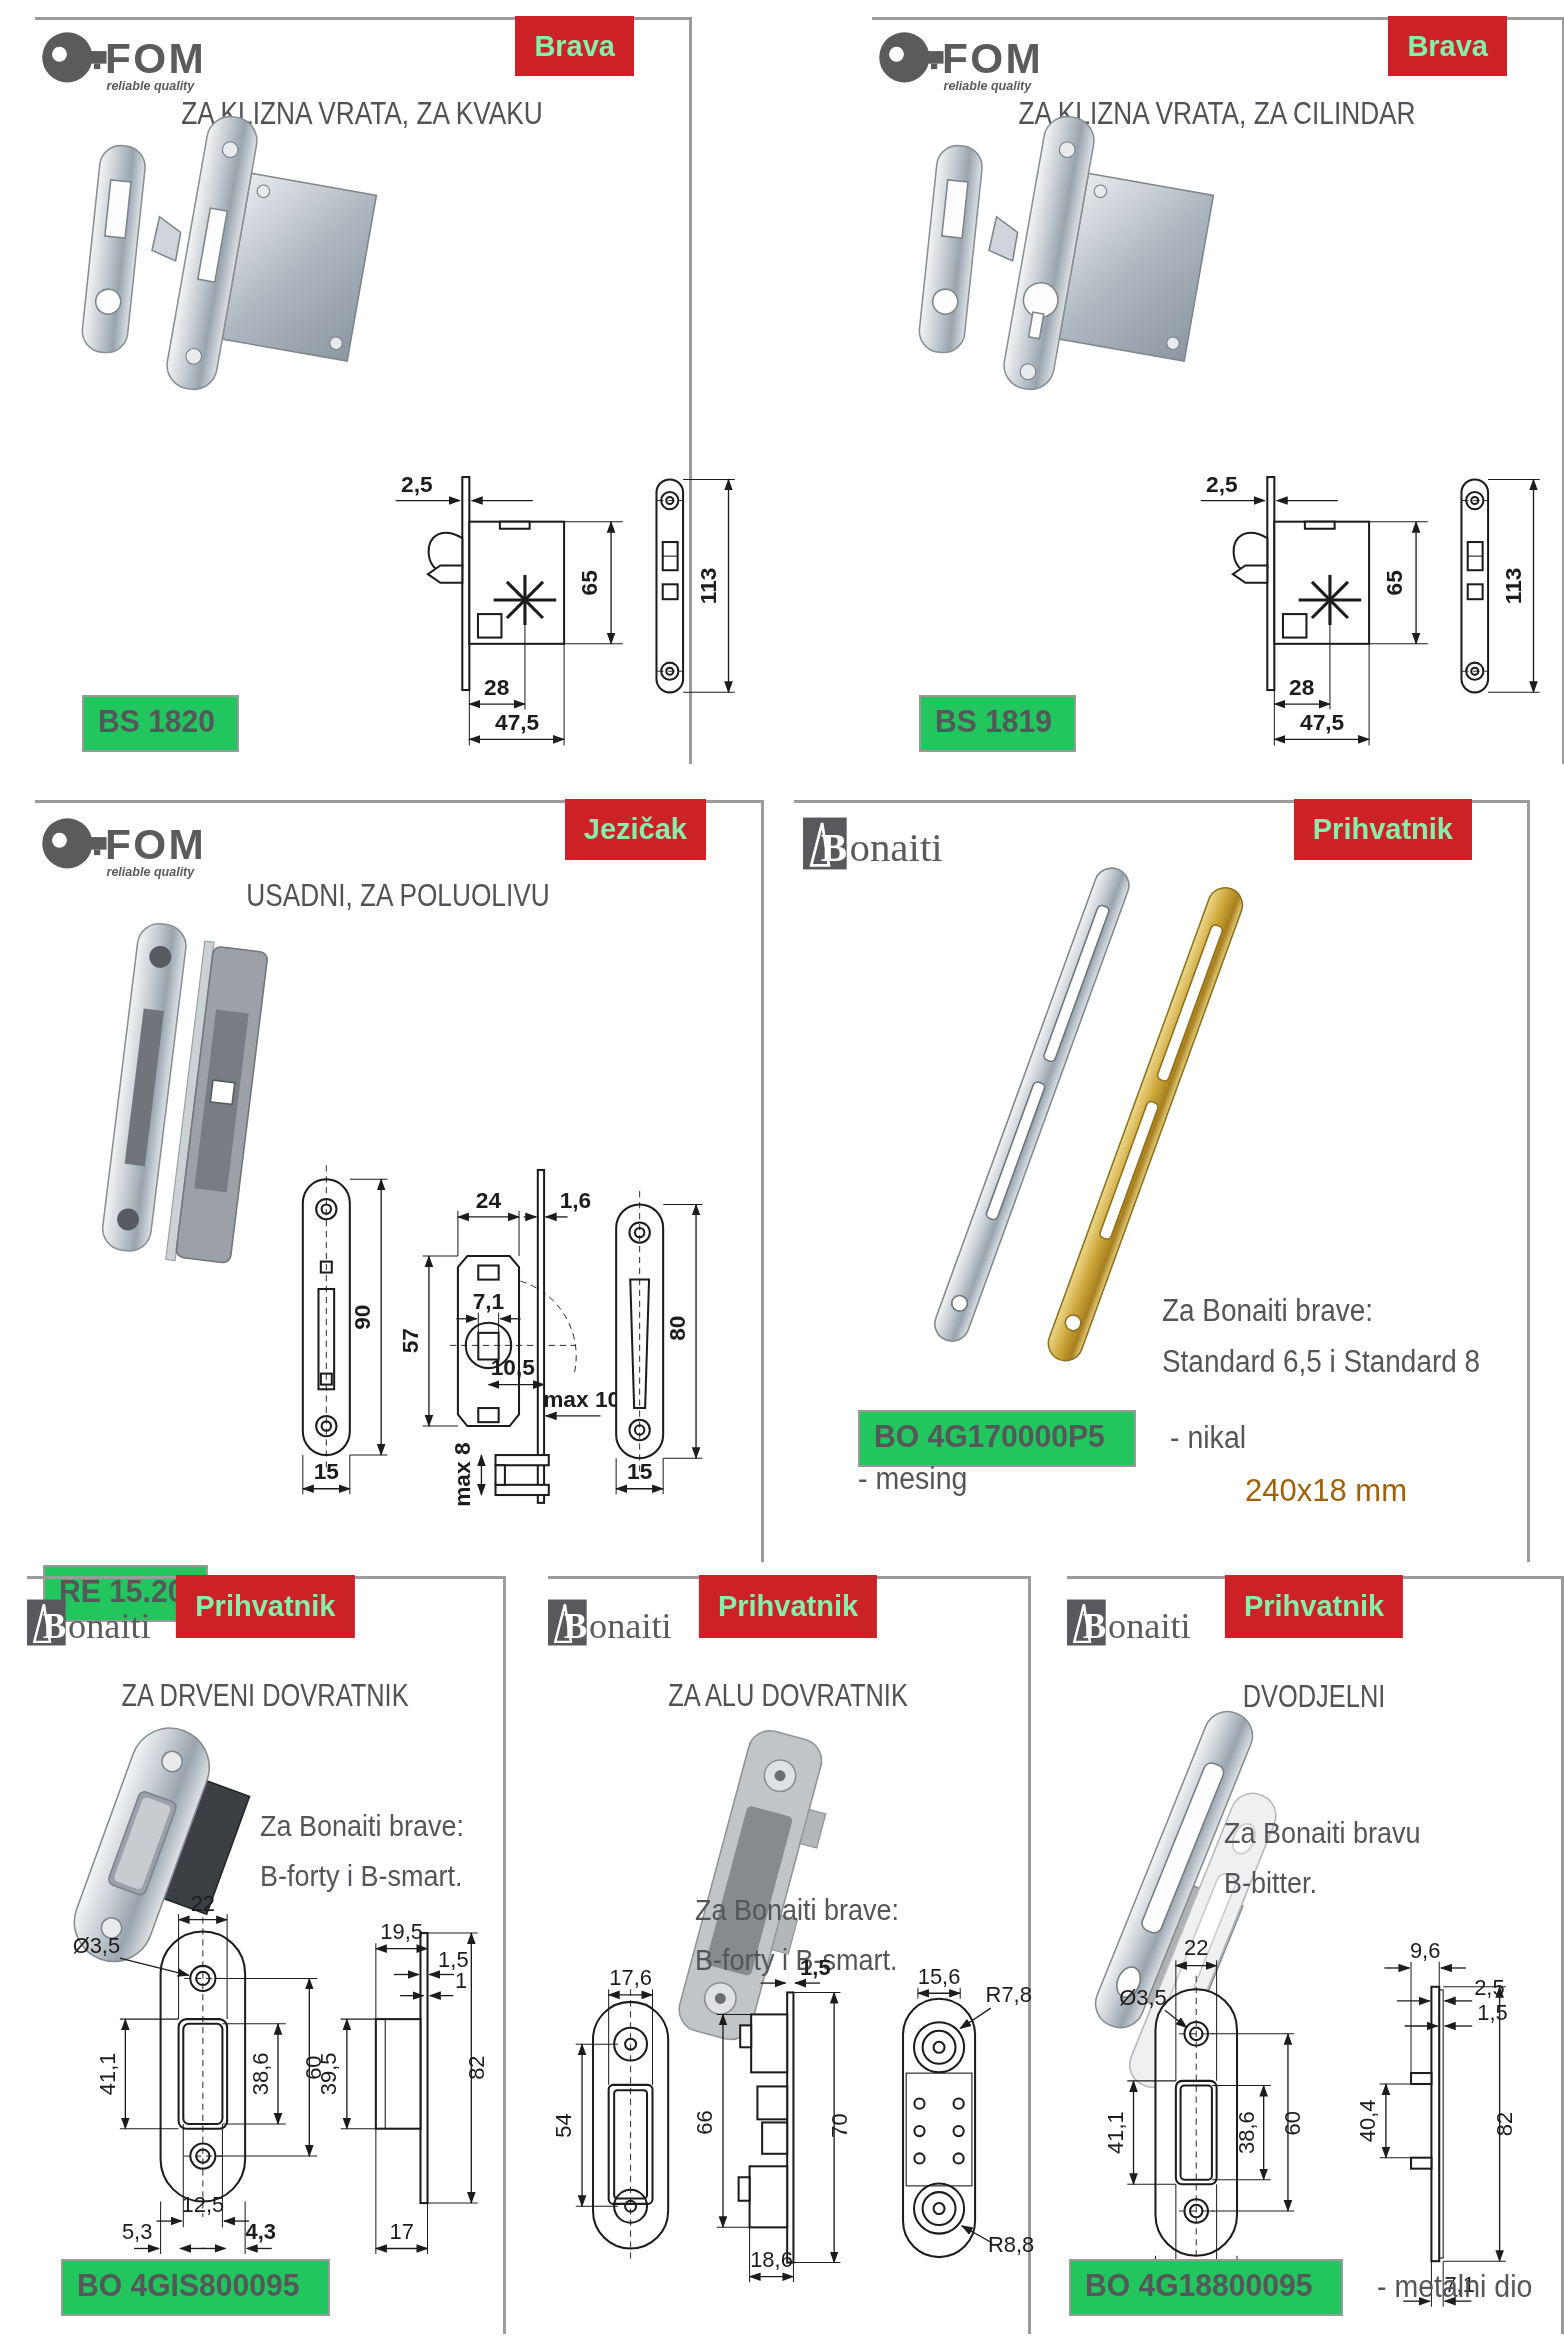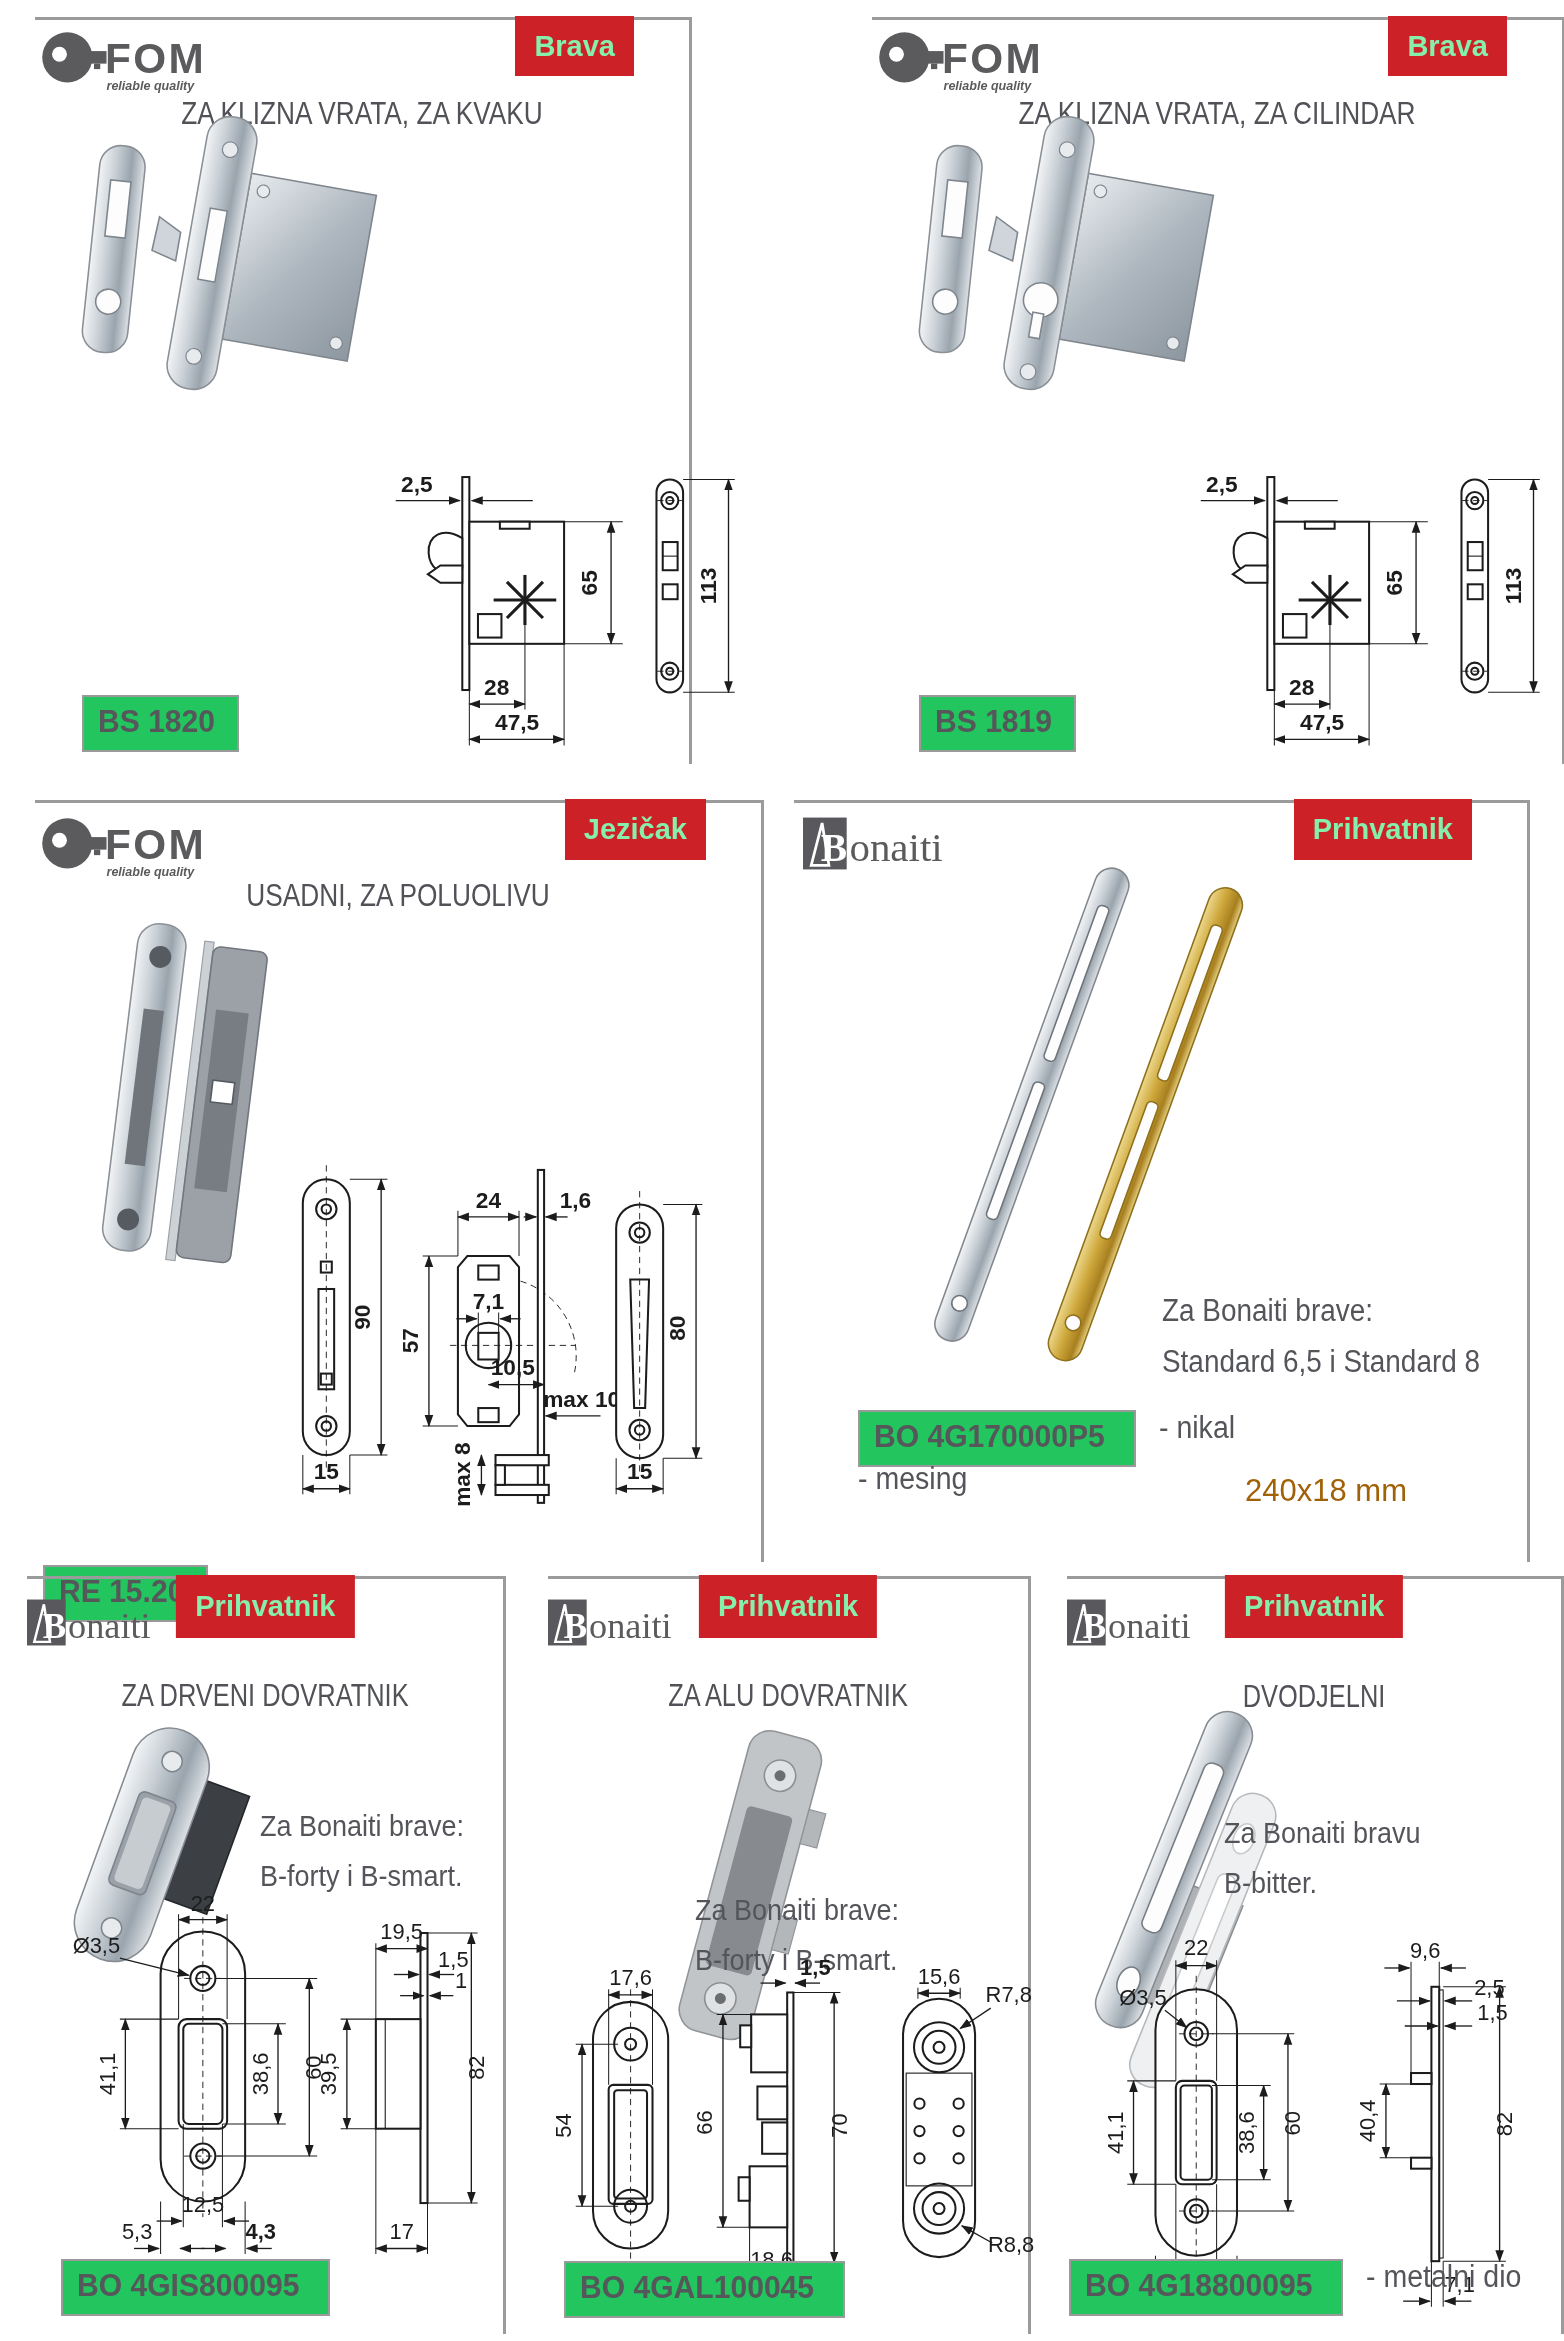--- a/index.html
+++ b/index.html
@@ -12,21 +12,21 @@
   .badge.r12{height:60px;right:55px}
   .badge.r3{height:63px;left:50%;transform:translateX(-50%)}
   .ptitle{position:absolute;left:0;right:0;text-align:center;font-size:32px;color:#515257;
           transform:scaleX(.82);white-space:nowrap}
   .note{position:absolute;font-size:31px;color:#54555a;line-height:1.65;
         transform:scaleX(.9);transform-origin:0 0;white-space:nowrap}
   .codebox{position:absolute;border:2.4px solid #9a9a9a;background:#22c55e;display:inline-block;
            padding:6.3px 14px 9.4px}
   .code{font-weight:bold;font-size:32px;color:#56575a;white-space:nowrap;display:inline-block;
         transform:scaleX(.94);transform-origin:0 50%}
-  .lblrow{position:absolute;display:flex;gap:23px}
+  .lblrow{position:absolute;display:flex;align-items:center;gap:34px}
   .lblrow .codebox{position:static}
   .desc{font-size:31px;color:#54555a;white-space:nowrap;transform:scaleX(.92);transform-origin:0 50%}
   .sizetxt{position:absolute;font-size:31px;color:#a16207;white-space:nowrap}
   svg{position:absolute;overflow:visible}
   svg.defsonly{position:absolute;width:0;height:0}
   .o{fill:#fff;stroke:#1c1c1c;stroke-width:2.6}
   .on{fill:none;stroke:#1c1c1c;stroke-width:2.6}
   .thin{fill:none;stroke:#1c1c1c;stroke-width:1.4}
   .dim{stroke:#1c1c1c;stroke-width:1.7;fill:none;marker-start:url(#arr);marker-end:url(#arr)}
   .de{stroke:#1c1c1c;stroke-width:1.7;fill:none;marker-end:url(#arr)}
@@ -566,23 +566,20 @@
       <line class="ext" x1="467" y1="38" x2="467" y2="24"></line>
         <line class="ext" x1="521" y1="38" x2="521" y2="24"></line>
       <line class="dim" x1="467" y1="31" x2="521" y2="31"></line>
       <text class="dtn" x="494" y="19">15,6</text>
       <text class="dtn" x="583" y="42">R7,8</text>
       <line class="de" x1="560" y1="50" x2="521" y2="76"></line>
       <text class="dtn" x="586" y="362">R8,8</text>
       <line class="de" x1="562" y1="350" x2="523" y2="328"></line>
     </svg>
 
-    <div class="codebox" style="left:15.7px;top:682px">
-      <span class="code">BO 4GAL100045</span>
-    </div>
   </section>
 
   <section class="panel" style="left:1067px;top:1576px;width:494px;height:755px">
     <div class="badge r3">Prihvatnik</div>
     <svg style="left:0px;top:19px" width="139" height="49" viewBox="0 0 230 80">
       <rect x="0" y="2" width="64" height="76" fill="#59595d"></rect>
       <polygon points="12,72 28,10 38,72" fill="none" stroke="#fff" stroke-width="4"></polygon>
       <text class="bonaB" x="26" y="66">B</text>
       <text class="bonaRest" x="68" y="66">onaiti</text>
     </svg>

